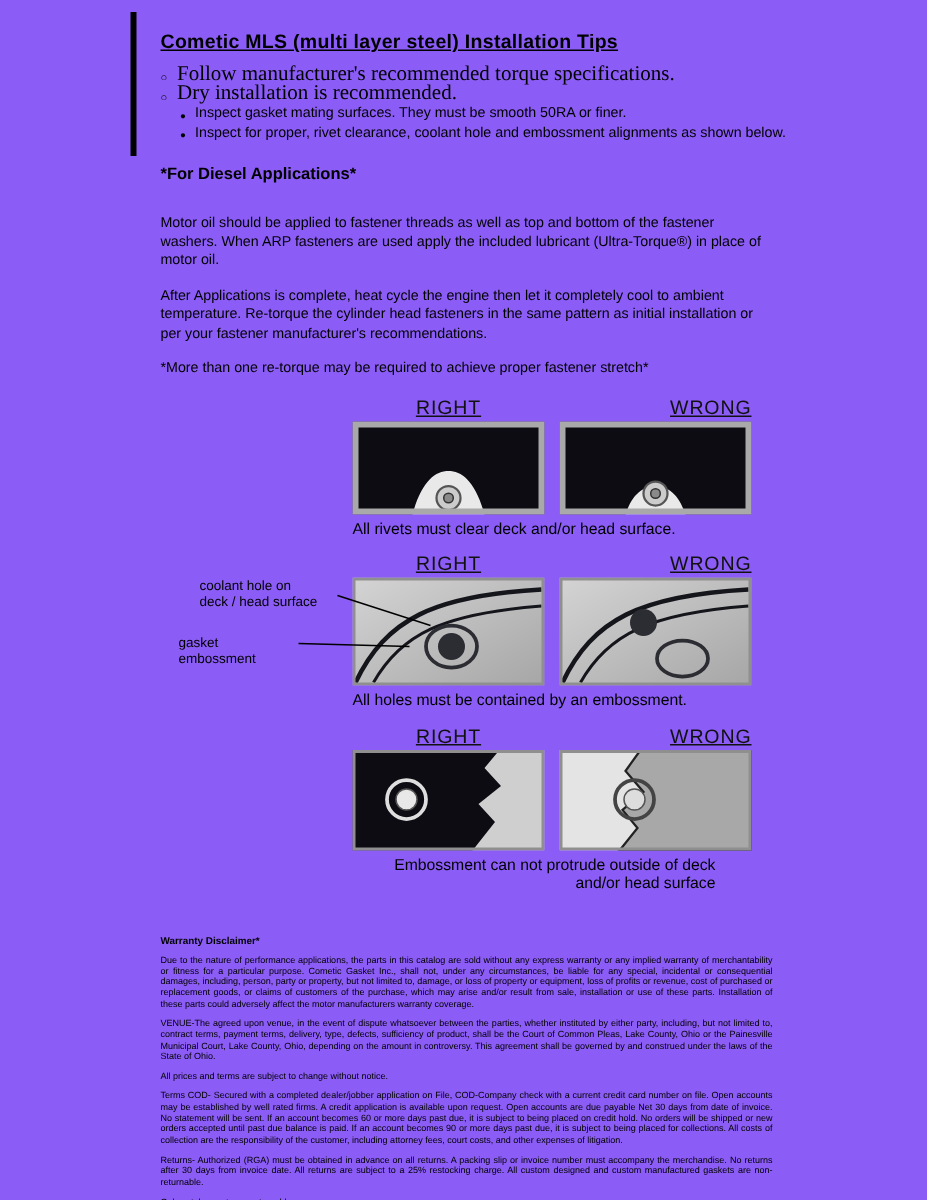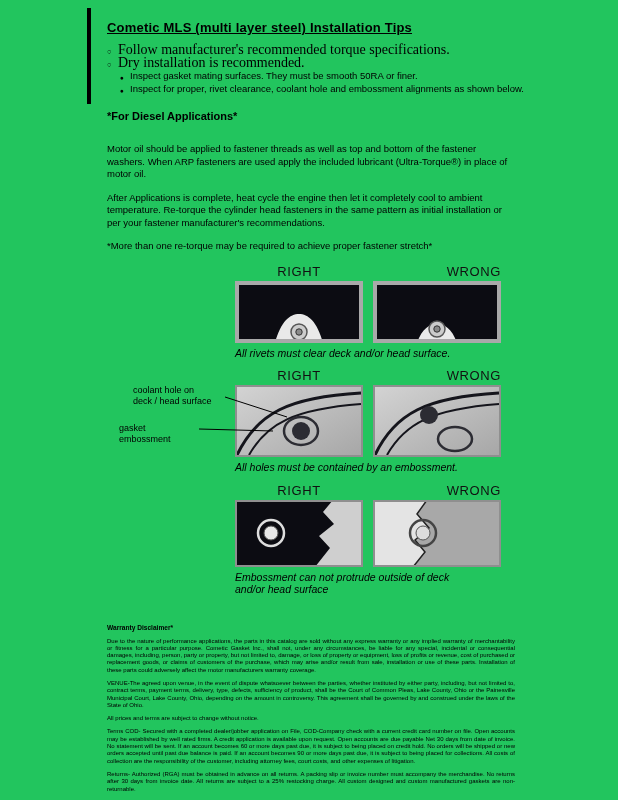--- a/index.html
+++ b/index.html
@@ -1,42 +1,42 @@
 <!DOCTYPE html>
 <html><head>
 <meta charset="utf-8">
 <style>
   * { margin:0; padding:0; box-sizing:border-box; }
   html,body { background:#ffffff; }
   body { font-family:"Liberation Sans", sans-serif; color:#000; }
-  .page { position:relative; width:618px; height:800px; background:#22c55e; overflow:hidden; }
+  .page { position:relative; width:618px; height:800px; background:#8b5cf6; overflow:hidden; }
 
   .left-rule { position:absolute; left:87px; top:8px; width:4px; height:96px; background:#000; }
 
   .content { position:absolute; left:107px; top:20px; width:440px; }
 
   .title { font-size:13px; font-weight:bold; text-decoration:underline; letter-spacing:0.2px; margin-bottom:8px; }
 
   .tip { position:relative; font-size:14px; line-height:13px; padding-left:11px;font-family:Liberation Serif, serif; }
   .tip::before { content:"○"; position:absolute; left:0; top:2px; font-size:7.5px; }
   .subtip { position:relative; font-size:9.5px; line-height:13px; padding-left:10px; margin-left:13px; }
   .subtip::before { content:"●"; position:absolute; left:0; top:2px; font-size:6.5px; }
 
   .diesel-heading { font-size:11px; font-weight:bold; margin-top:15px; margin-bottom:21px; }
   .para { font-size:9.5px; line-height:12.5px; width:402px; margin-bottom:11px; }
 
   .figures { position:relative; width:266px; margin-left:128px; margin-top:10px; }
   .fig-row { position:relative; margin-bottom:9px; }
   .fig-headers { display:flex; }
-  .fig-headers span { width:128px; text-align:center; font-size:13px; letter-spacing:0.6px; color:#111; }
+  .fig-headers span { width:128px; text-align:center; font-size:13px; letter-spacing:0.6px; color:#111;text-decoration:underline; }
   .fig-headers span + span { margin-left:10px;text-align:right; }
   .fig-panels { display:flex; margin-top:2px; }
   .fig-panels svg + svg { margin-left:10px; }
-  .fig-caption { font-size:10.5px; line-height:12.5px; margin-top:4px;font-style:italic; }
-  .cap-narrow { width:242px; }
+  .fig-caption { font-size:10.5px; line-height:12.5px; margin-top:4px; }
+  .cap-narrow { width:242px;text-align:right; }
 
   .callout { position:absolute; font-size:9px; line-height:10.5px; }
   .callout-coolant { left:-102px; top:0px; width:92px; }
   .callout-emboss { left:-116px; top:38px; width:80px; }
   .callout-lines { position:absolute; left:-40px; top:0; width:112px; height:72px; pointer-events:none; }
 
   .disclaimer { margin-top:28px; width:408px; }
   .disc-heading { font-size:6.6px; font-weight:bold; margin-bottom:7px; }
   .disc-para { font-size:6px; line-height:7.3px; margin-bottom:6px; text-align:justify; }
   .disc-para.tight { margin-bottom:1px; }

